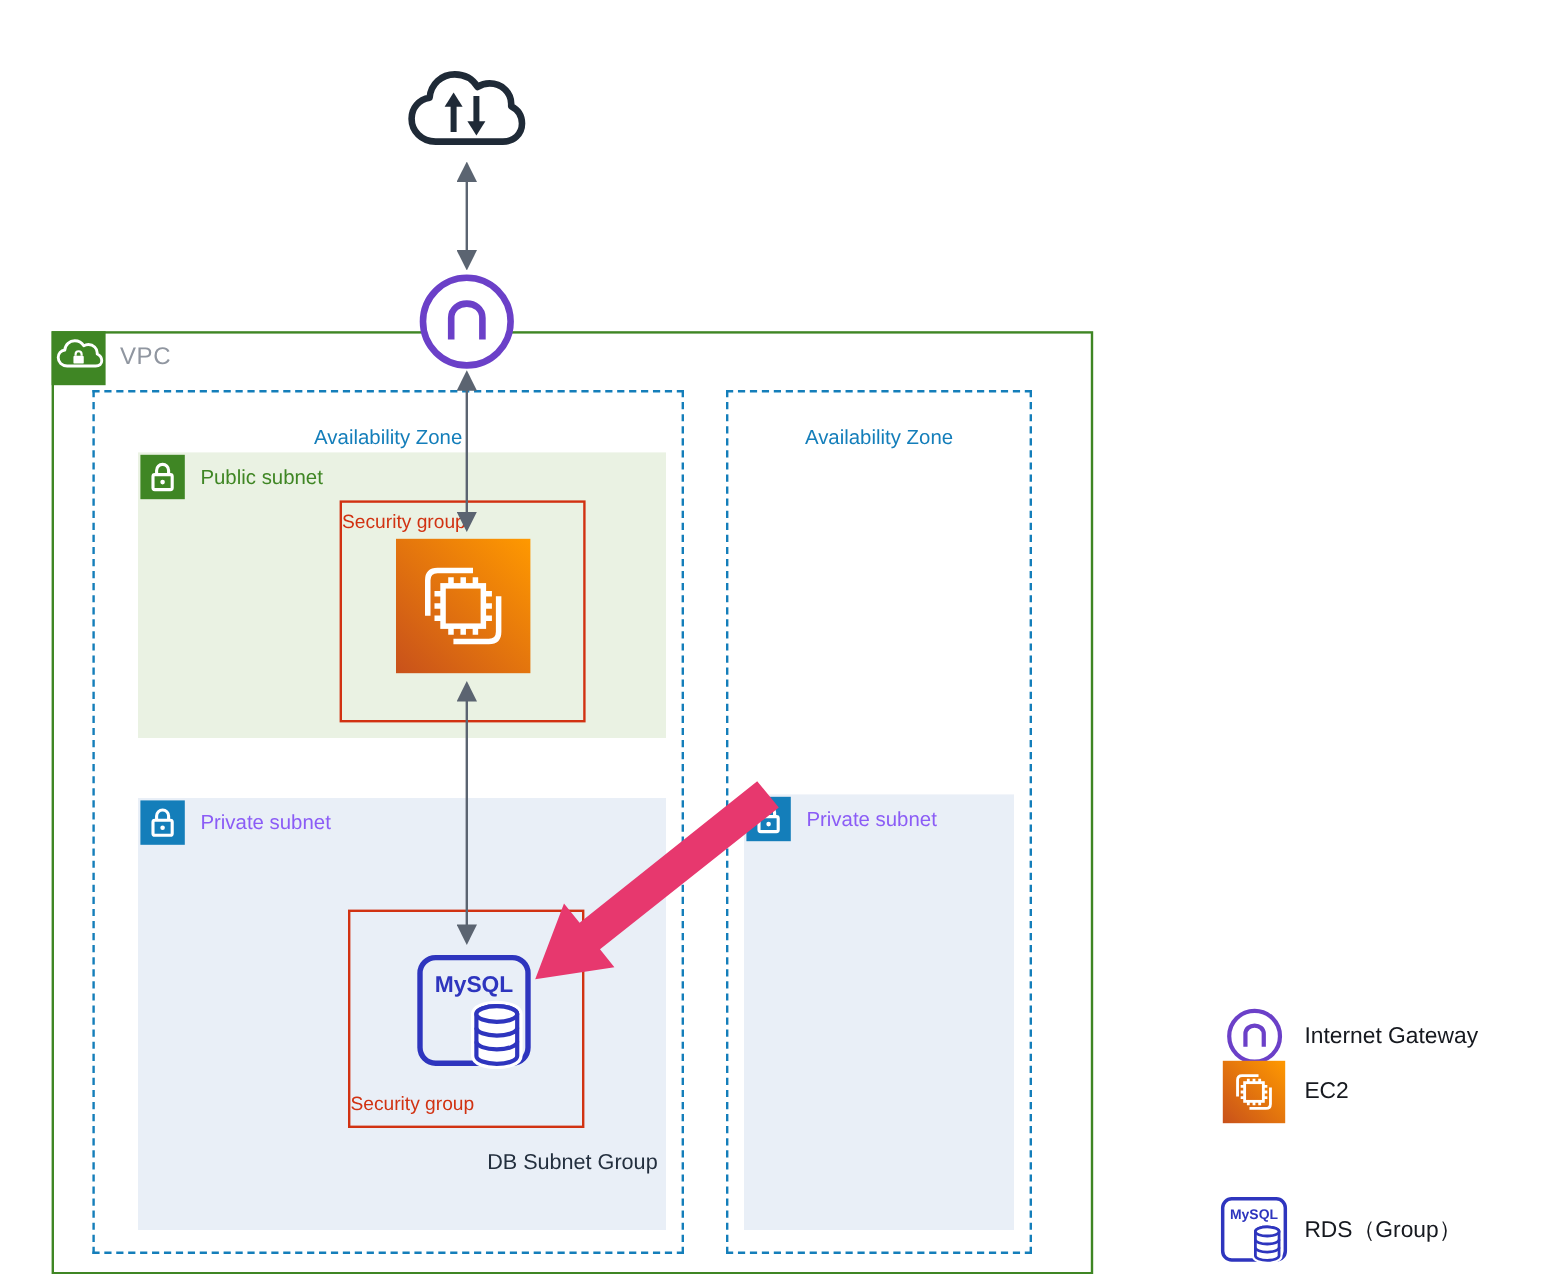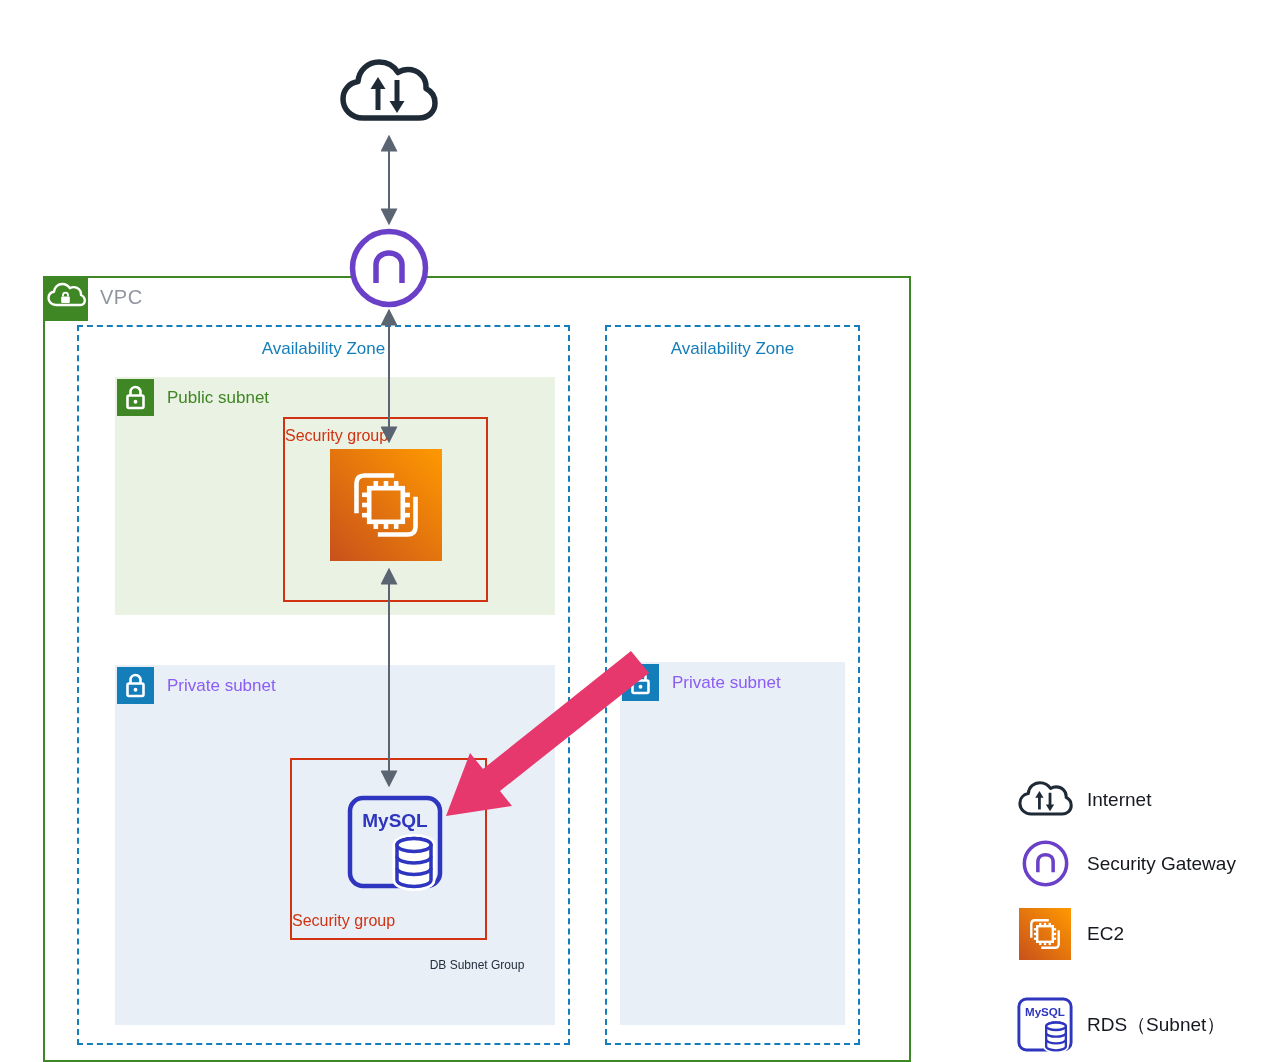--- a/index.html
+++ b/index.html
@@ -10,21 +10,21 @@
   
   .vpc-box { left:43px; top:236px; width:868px; height:786px; border:2px solid #3F8624; }
   .vpc-icon { left:43px; top:236px; width:45px; height:45px; background:#3F8624;
               display:flex; align-items:center; justify-content:center; }
   .vpc-label { left:100px; top:246px; font-size:20px; color:#9096A0; letter-spacing:0.5px; }
 
   
   .az { border:2px dashed #147EBA; }
   .az-left { left:77px; top:285px; width:493px; height:720px; }
   .az-right { left:605px; top:285px; width:255px; height:720px; }
-  .az-label { position:absolute; top:12px; width:100%; text-align:center; color:#147EBA; font-size:17px; }
+  .az-label { position:absolute; top:28px; width:100%; text-align:center; color:#147EBA; font-size:17px; }
 
   
   .subnet-public { left:115px; top:337px; width:440px; height:238px; background:#EAF2E3;padding-left:44px; }
   .subnet-private-left { left:115px; top:625px; width:440px; height:360px; background:#E9EFF7; }
   .subnet-private-right { left:620px; top:622px; width:225px; height:363px; background:#E9EFF7; }
   .lock-badge { position:absolute; left:2px; top:2px; width:37px; height:37px;
                 display:flex; align-items:center; justify-content:center; }
   .lock-green { background:#3F8624; }
   .lock-blue { background:#147EBA; }
   .subnet-label { position:absolute; left:52px; top:11px; font-size:17px; }
@@ -41,27 +41,27 @@
 
   
   .ec2-box { background:linear-gradient(45deg,#C8511B,#FF9900); display:flex;
              align-items:center; justify-content:center; }
   .ec2-main { left:330px; top:409px; width:112px; height:112px; }
   .mysql-main { left:345px; top:753px; width:100px; height:98px; }
   .cloud-main { left:336px; top:14px; }
   .igw-main { left:349px; top:188px; }
 
   .db-subnet-label { left:377px; top:918px; width:200px; text-align:center;
-                     font-size:12px; color:#232F3E; }
+                     font-size:18px; color:#232F3E; }
 
   
   .legend-row { position:absolute; left:1013px; display:flex; align-items:center; }
   .legend-icon { width:64px; display:flex; justify-content:center; align-items:center; }
   .legend-label { font-size:19px; color:#16191F; margin-left:10px; white-space:nowrap; }
-  .lr1 { top:738px; } .lr2 { top:800px; } .lr3 { top:868px; } .lr4 { top:956px; }
+  .lr1 { top:738px; } .lr2 { top:800px; } .lr3 { top:844px; } .lr4 { top:956px; }
 
   
   .overlay { left:0; top:0; width:1284px; height:1062px; pointer-events:none; z-index:10; }
 </style>
 </head>
 <body>
 
 <div class="canvas">
 
   <div class="abs vpc-box"></div>
@@ -168,41 +168,29 @@
     </svg>
   </div>
 
   <div class="abs igw-main">
     <svg viewBox="0 0 80 80" width="80" height="80">
       <circle cx="40" cy="40" r="36.5" fill="#fff" stroke="#6B40C8" stroke-width="5.5"></circle>
       <path d="M27,55 L27,37 C27,21 53,21 53,37 L53,55" fill="none" stroke="#6B40C8" stroke-width="5.5"></path>
     </svg>
   </div>
 
-  <div class="legend-row lr1">
-    <div class="legend-icon">
-      <svg viewBox="0 0 104 78" width="58" height="44">
-        <path d="M27,64 C15,64 7,55 7,45 C7,36 13,29 22,27.5 C23,16 32,8 43,8 C51,8 58,12 62,18.5 C65,16.5 69,15.5 72,15.5 C82,15.5 90,23 90,32.5 L90,34.5 C96,37.5 99,43 99,49 C99,58 92,64 83,64 Z" fill="none" stroke="#1F2A37" stroke-width="5.5" stroke-linejoin="round"></path>
-        <line x1="42" y1="56" x2="42" y2="33" stroke="#1F2A37" stroke-width="5"></line>
-        <path d="M42,23 L34.5,35 L49.5,35 Z" fill="#1F2A37"></path>
-        <line x1="61" y1="26" x2="61" y2="49" stroke="#1F2A37" stroke-width="5"></line>
-        <path d="M61,59 L53.5,47 L68.5,47 Z" fill="#1F2A37"></path>
-      </svg>
-    </div>
-    <div class="legend-label">Internet</div>
-  </div>
 
   <div class="legend-row lr2">
     <div class="legend-icon">
       <svg viewBox="0 0 80 80" width="47" height="47">
         <circle cx="40" cy="40" r="36" fill="#fff" stroke="#6B40C8" stroke-width="6"></circle>
         <path d="M27,55 L27,37 C27,21 53,21 53,37 L53,55" fill="none" stroke="#6B40C8" stroke-width="6"></path>
       </svg>
     </div>
-    <div class="legend-label">Security Gateway</div>
+    <div class="legend-label">Internet Gateway</div>
   </div>
 
   <div class="legend-row lr3">
     <div class="legend-icon">
       <div class="ec2-box" style="width:52px;height:52px;">
         <svg viewBox="0 0 110 110" width="52" height="52">
           <path d="M26,63 L26,34 Q26,26 34,26 L63,26" fill="none" stroke="#fff" stroke-width="5"></path>
           <path d="M84,47 L84,76 Q84,84 76,84 L47,84" fill="none" stroke="#fff" stroke-width="5"></path>
           <rect x="38.5" y="38.5" width="33" height="33" fill="none" stroke="#fff" stroke-width="5"></rect>
           <g stroke="#fff" stroke-width="5">
@@ -230,21 +218,21 @@
       <svg viewBox="0 0 100 98" width="58" height="57">
         <rect x="5" y="5" width="90" height="88" rx="13" fill="none" stroke="#2E35BE" stroke-width="5"></rect>
         <text x="50" y="34" text-anchor="middle" font-size="20" font-weight="bold" fill="#2E35BE" font-family="Liberation Sans, sans-serif">MySQL</text>
         <path d="M52,52 A17,6.5 0 0 1 86,52 L86,87 A17,6.5 0 0 1 52,87 Z" fill="#fff" stroke="#fff" stroke-width="10"></path>
         <path d="M52,52 A17,6.5 0 0 1 86,52 L86,87 A17,6.5 0 0 1 52,87 Z" fill="#fff" stroke="#2E35BE" stroke-width="4"></path>
         <path d="M52,63.5 A17,6.5 0 0 0 86,63.5" fill="none" stroke="#2E35BE" stroke-width="4"></path>
         <path d="M52,75 A17,6.5 0 0 0 86,75" fill="none" stroke="#2E35BE" stroke-width="4"></path>
         <ellipse cx="69" cy="52" rx="17" ry="6.5" fill="#fff" stroke="#2E35BE" stroke-width="4"></ellipse>
       </svg>
     </div>
-    <div class="legend-label">RDS（Subnet）</div>
+    <div class="legend-label">RDS（Group）</div>
   </div>
 
   <svg class="abs overlay" viewBox="0 0 1284 1062">
     <defs>
       <marker id="ah" viewBox="0 0 10 10" refX="8" refY="5" markerWidth="8.5" markerHeight="8.5" orient="auto-start-reverse">
         <path d="M0,0 L10,5 L0,10 z" fill="#5B6471"></path>
       </marker>
     </defs>
     <g stroke="#5B6471" stroke-width="2">
       <line x1="389" y1="98" x2="389" y2="182" marker-start="url(#ah)" marker-end="url(#ah)"></line>

